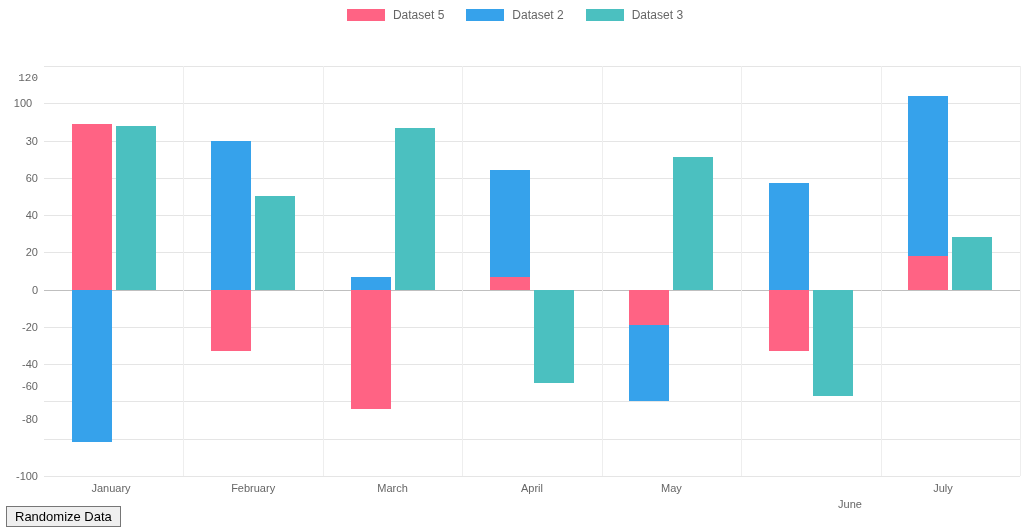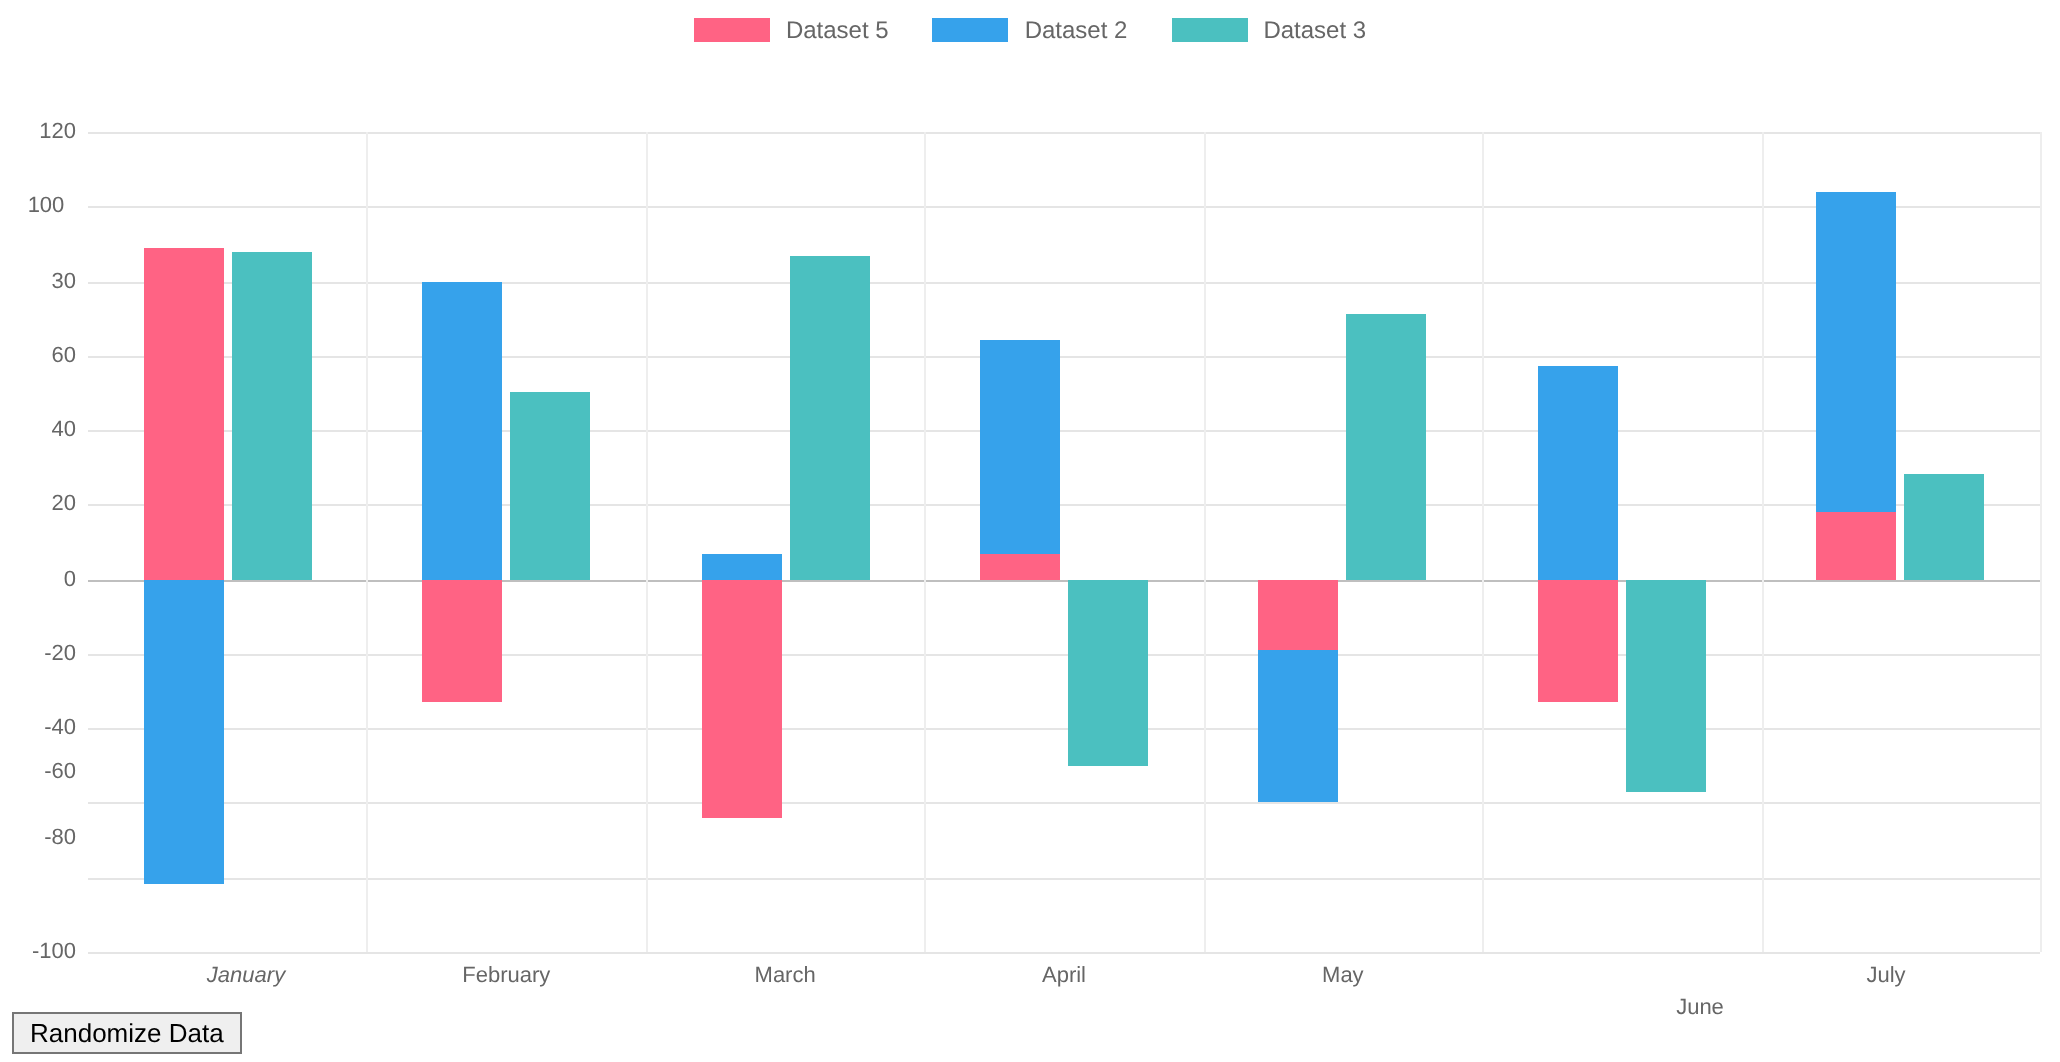--- a/index.html
+++ b/index.html
@@ -134,23 +134,23 @@
       <div class="y-tick" style="top: 186.364px;">20</div>
       <div class="grid-line" style="top: 149.091px;"></div>
       <div class="y-tick" style="top: 149.091px;">40</div>
       <div class="grid-line" style="top: 111.818px;"></div>
       <div class="y-tick" style="top: 111.818px;">60</div>
       <div class="grid-line" style="top: 74.5455px;"></div>
       <div class="y-tick" style="top: 74.5455px;">30</div>
       <div class="grid-line" style="top: 37.2727px;"></div>
       <div class="y-tick" style="top: 37.2727px; text-align: center;">100</div>
       <div class="grid-line" style="top: 0px;"></div>
-      <div class="y-tick" style="top: 0px;">120</div>
+      <div class="y-tick" style="top: 12px; font-family: Liberation Mono, monospace;">120</div>
       <div class="vline" style="left: 139.429px;"></div>
-      <div class="x-tick" style="left: 79px; font-style: italic;">January</div>
+      <div class="x-tick" style="left: 67px;">January</div>
       <div class="vline" style="left: 278.857px;"></div>
       <div class="x-tick" style="left: 209.143px;">February</div>
       <div class="vline" style="left: 418.286px;"></div>
       <div class="x-tick" style="left: 348.571px;">March</div>
       <div class="vline" style="left: 557.714px;"></div>
       <div class="x-tick" style="left: 488px;">April</div>
       <div class="vline" style="left: 697.143px;"></div>
       <div class="x-tick" style="left: 627.429px;">May</div>
       <div class="vline" style="left: 836.571px;"></div>
       <div class="x-tick" style="left: 806px; margin-top: 16px;">June</div>

